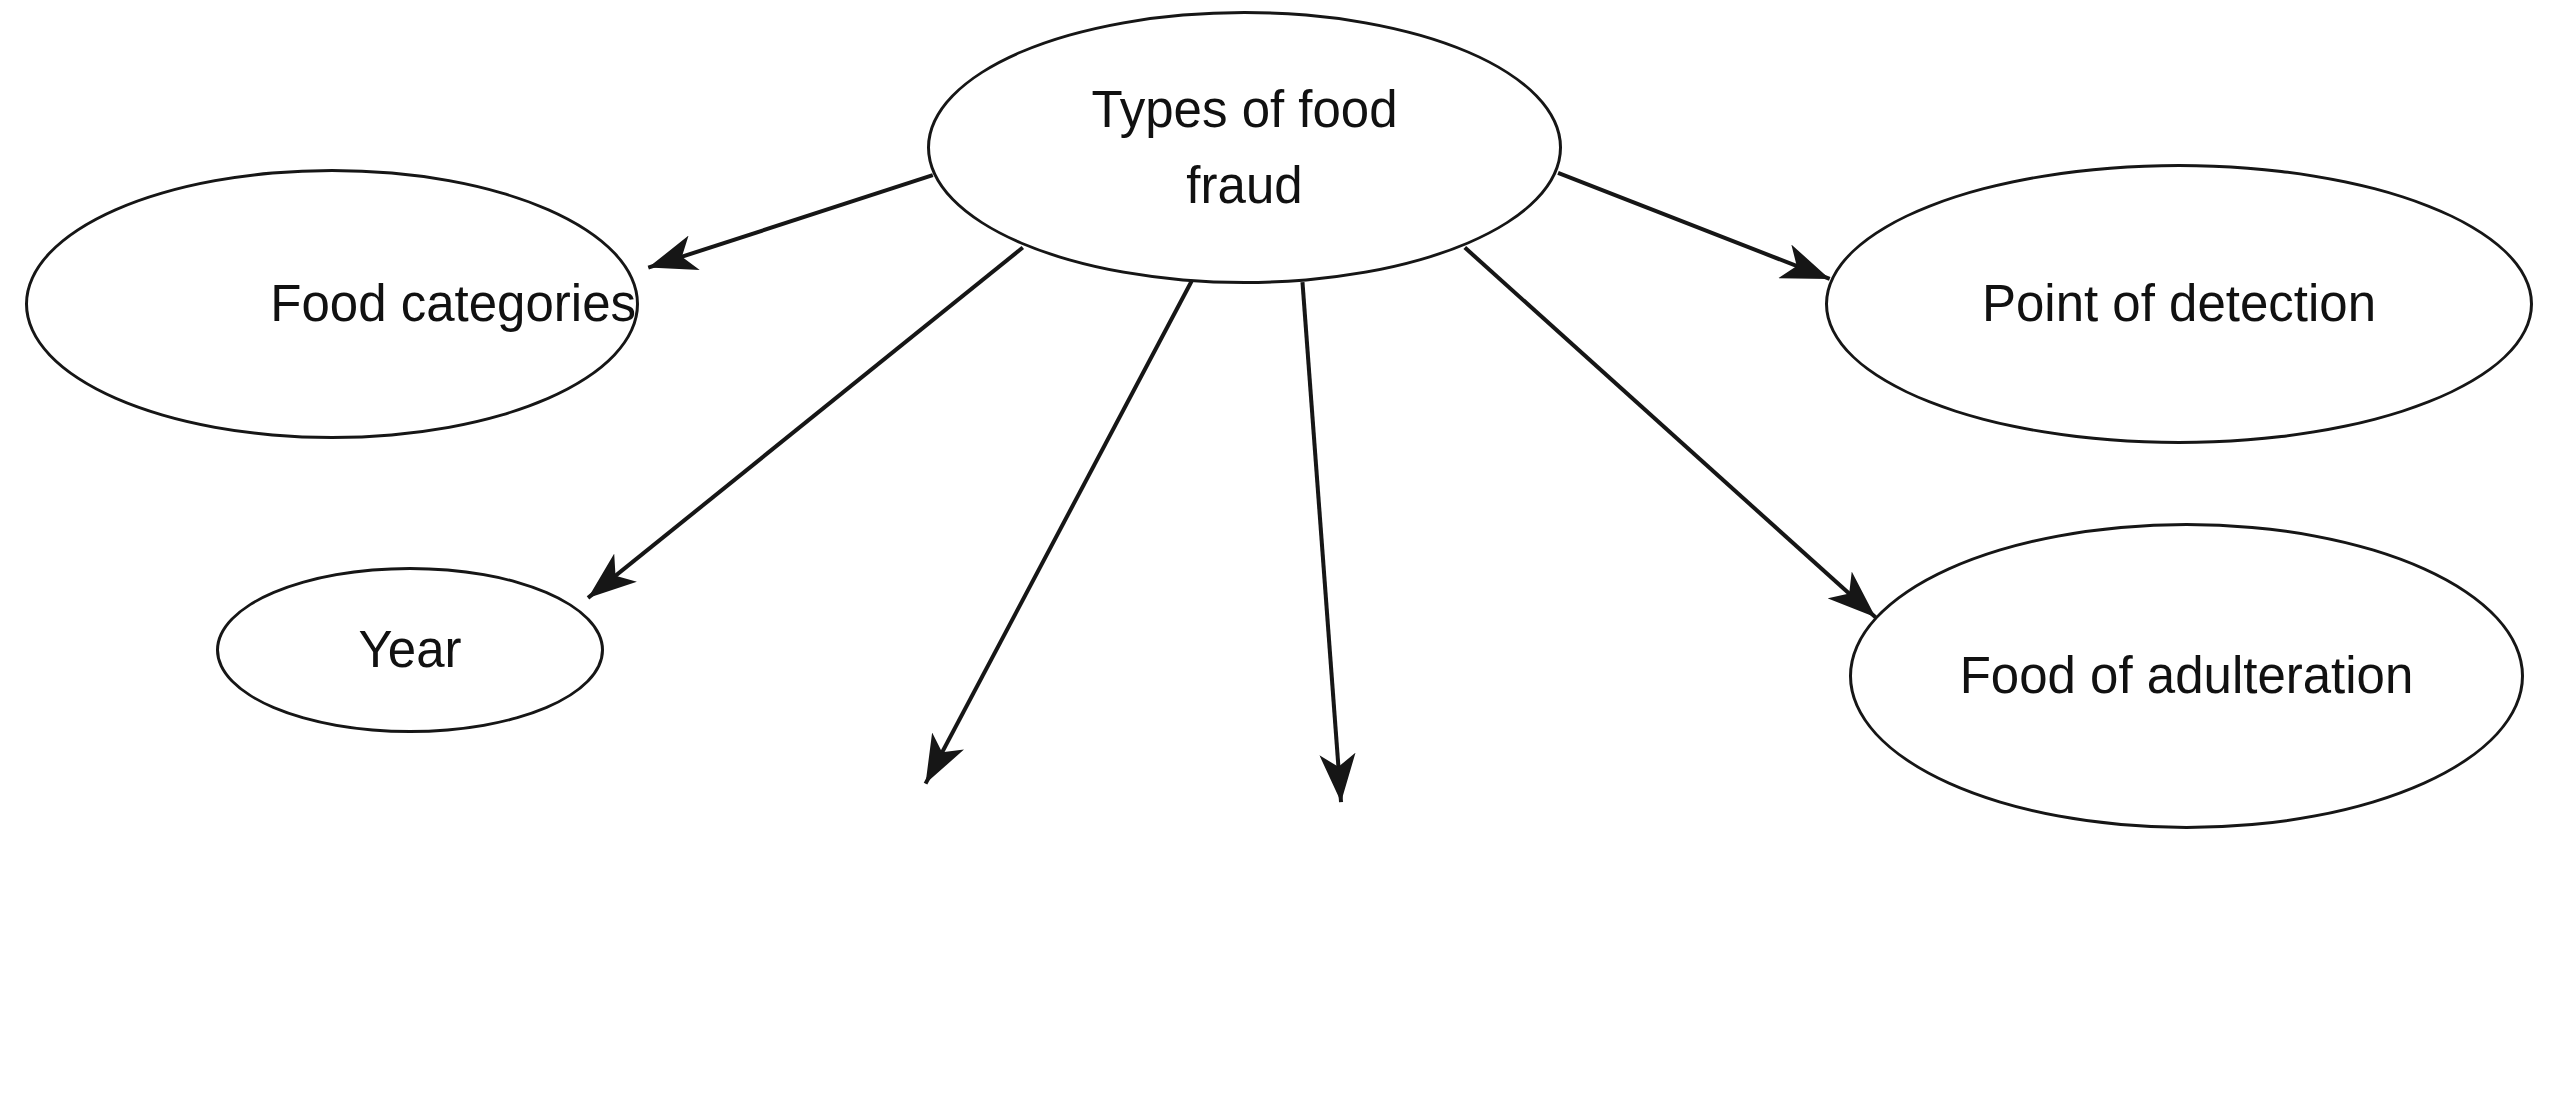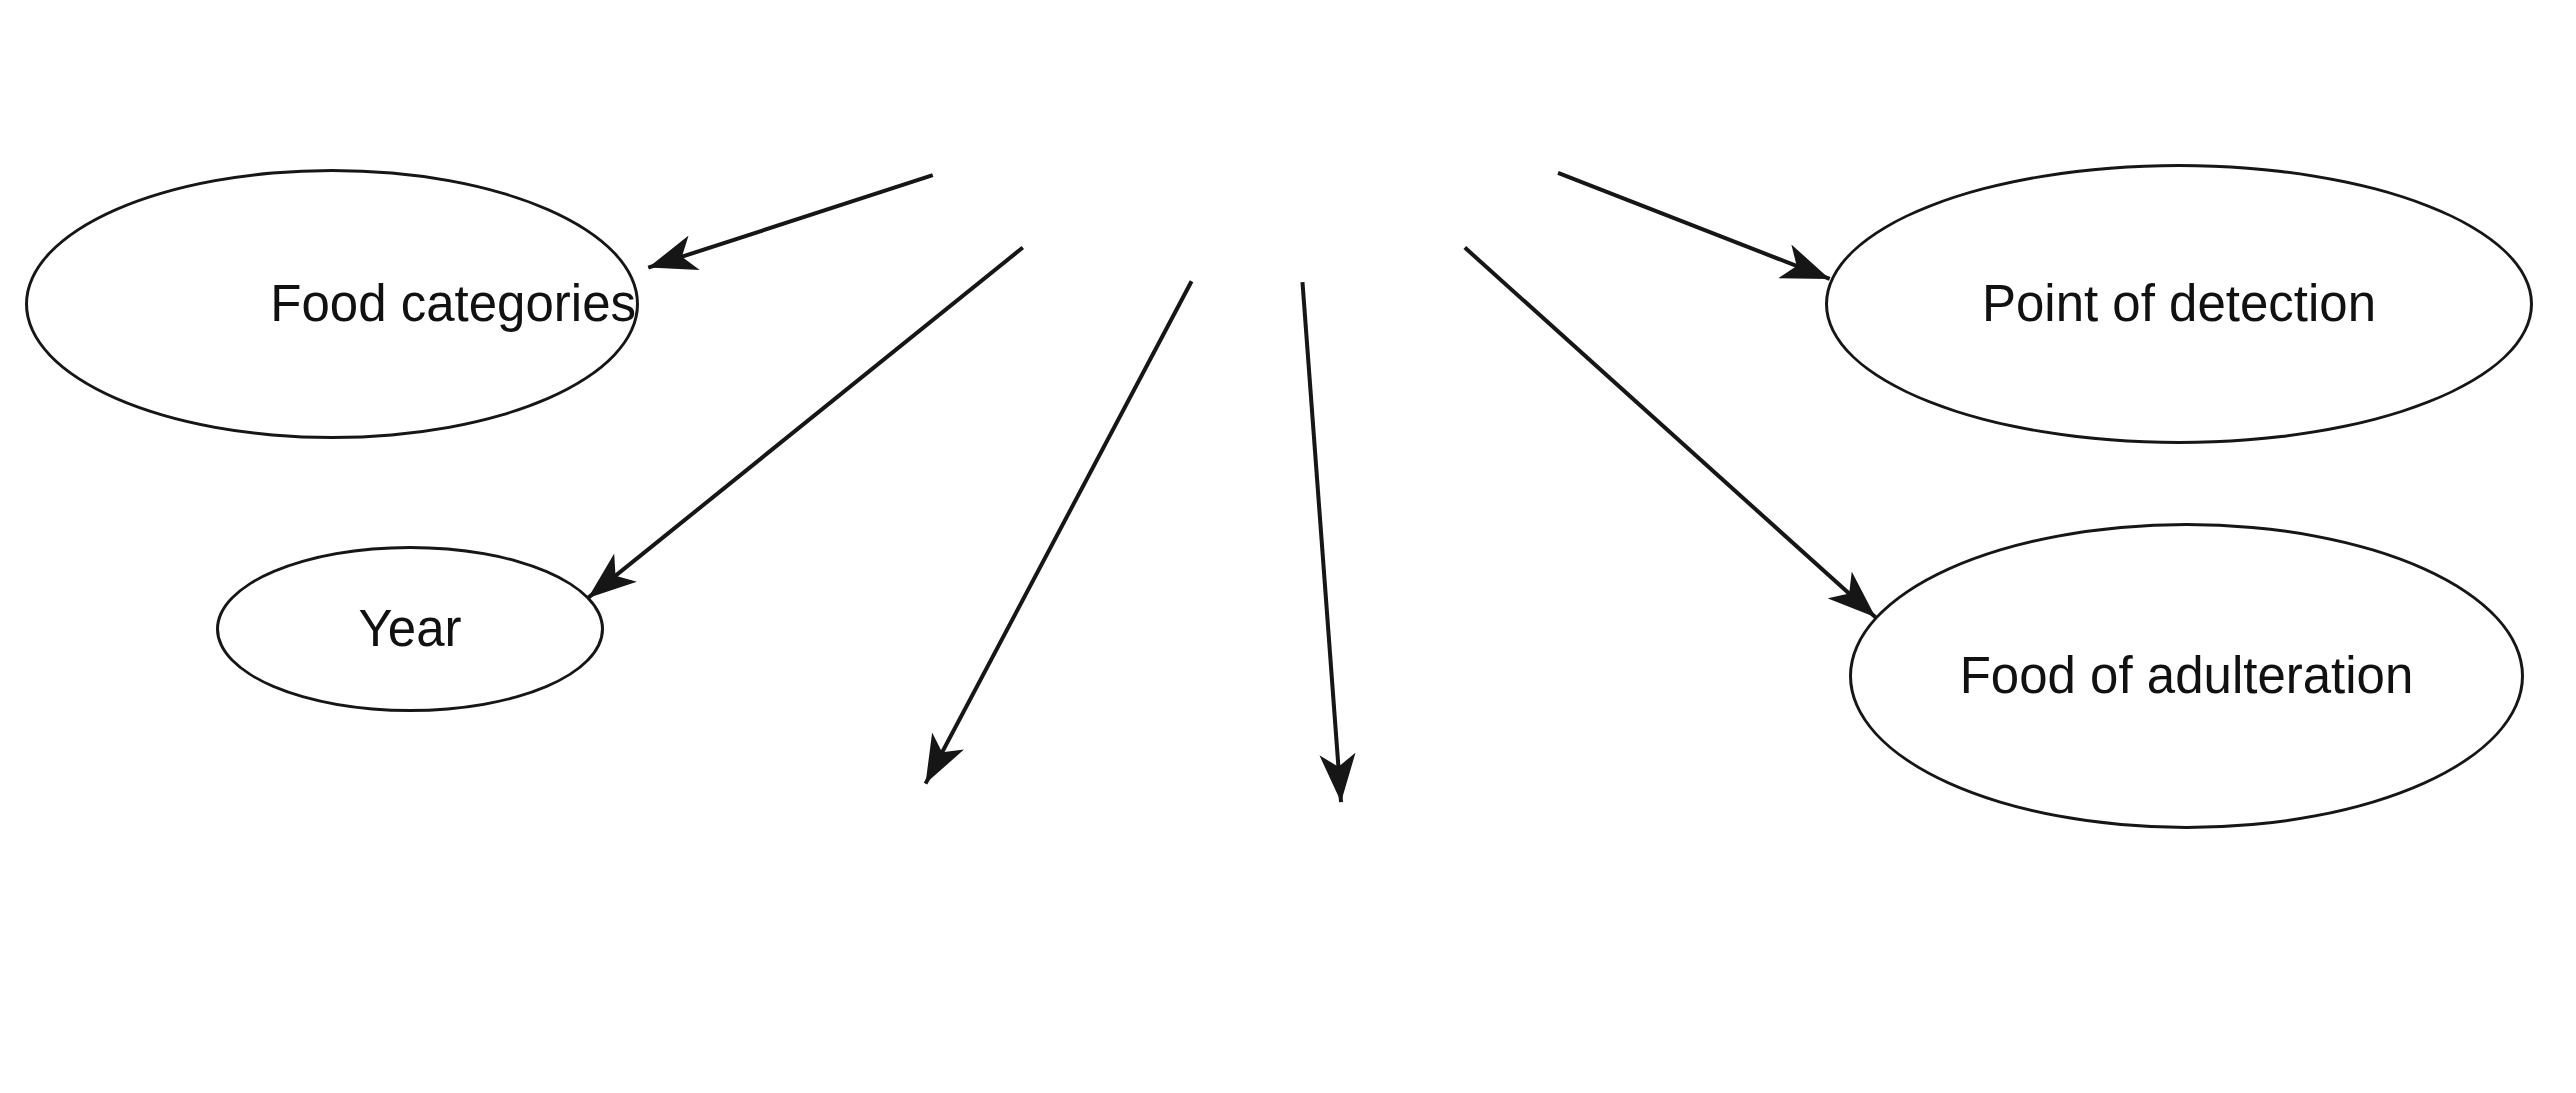--- a/index.html
+++ b/index.html
@@ -37,21 +37,21 @@
     color: #111111;
     font-size: 51px;
     line-height: 1.48;
     text-align: center;
     white-space: pre-line;
     letter-spacing: 0px;
   }
   
   .node-root          { left: 927px; top:  11.3px; width: 635px; height: 273px; }
   .node-food          { left:   25px; top: 169px; width: 614px; height: 270px; justify-content: flex-end; }
-  .node-year          { left:  216px; top: 546px; width: 388px; height: 166px; }
+  .node-year          { left:  216px; top: 567px; width: 388px; height: 166px; }
   .node-adulterants   { left:  553px; top: 780px; width: 547px; height: 259px; }
   .node-reporting     { left: 1253px; top: 777px; width: 630px; height: 307px; }
   .node-detection     { left: 1825px; top: 164px; width: 708px; height: 280px; }
   .node-adulteration  { left: 1849px; top: 523px; width: 675px; height: 306px; }
 </style>
 </head>
 <body>
 
 <div class="canvas">
 
@@ -64,20 +64,24 @@
     <g stroke="#161616" stroke-width="5" fill="none">
       <line x1="1160" y1="218" x2="806" y2="333" marker-end="url(#arrowhead)"></line>
       <line x1="1272" y1="308" x2="731" y2="744" marker-end="url(#arrowhead)"></line>
       <line x1="1482" y1="350" x2="1151" y2="975" marker-end="url(#arrowhead)"></line>
       <line x1="1620" y1="351" x2="1668" y2="998" marker-end="url(#arrowhead)"></line>
       <line x1="1938" y1="215" x2="2276" y2="347" marker-end="url(#arrowhead)"></line>
       <line x1="1822" y1="308" x2="2333" y2="768" marker-end="url(#arrowhead)"></line>
     </g>
   </svg>
 
+  <div class="node node-root">
+    <span class="label">Types of food
+fraud</span>
+  </div>
 
   <div class="node node-food">
     <span class="label">Food categories</span>
   </div>
 
   <div class="node node-year">
     <span class="label">Year</span>
   </div>
 
 

